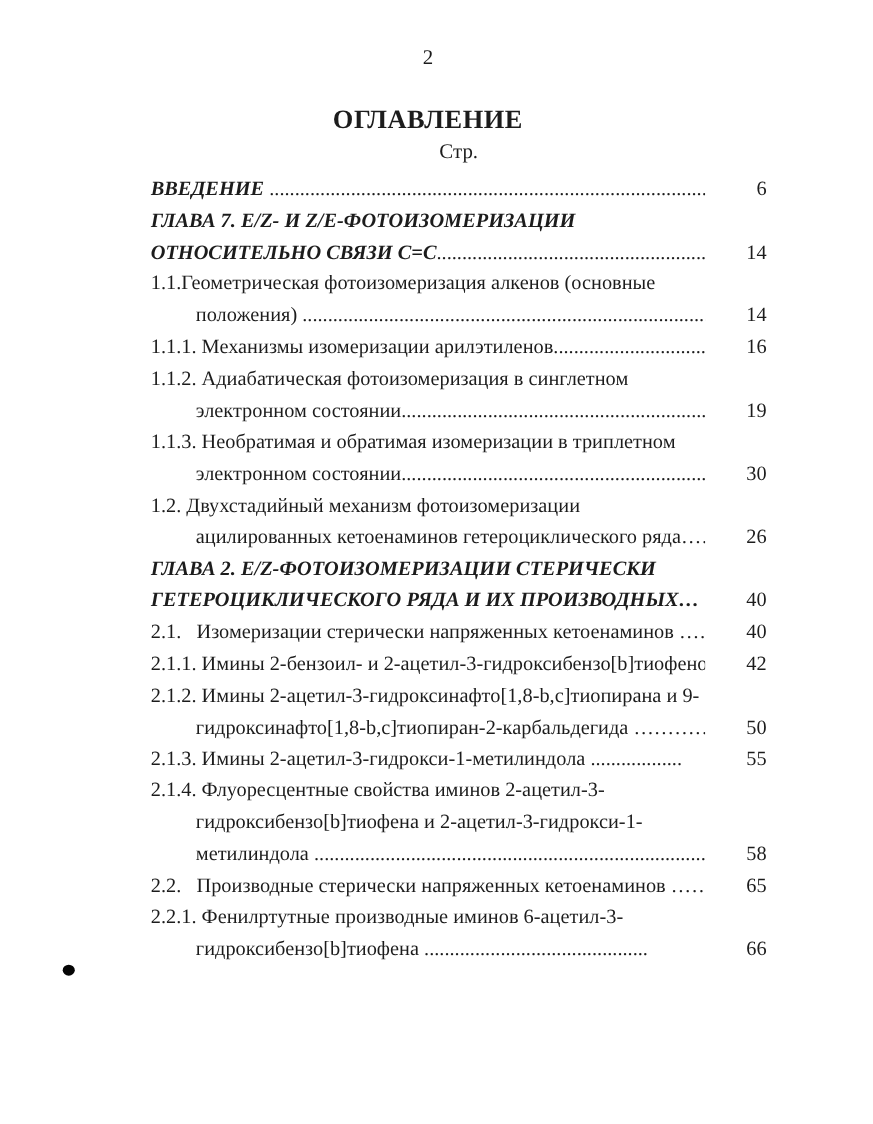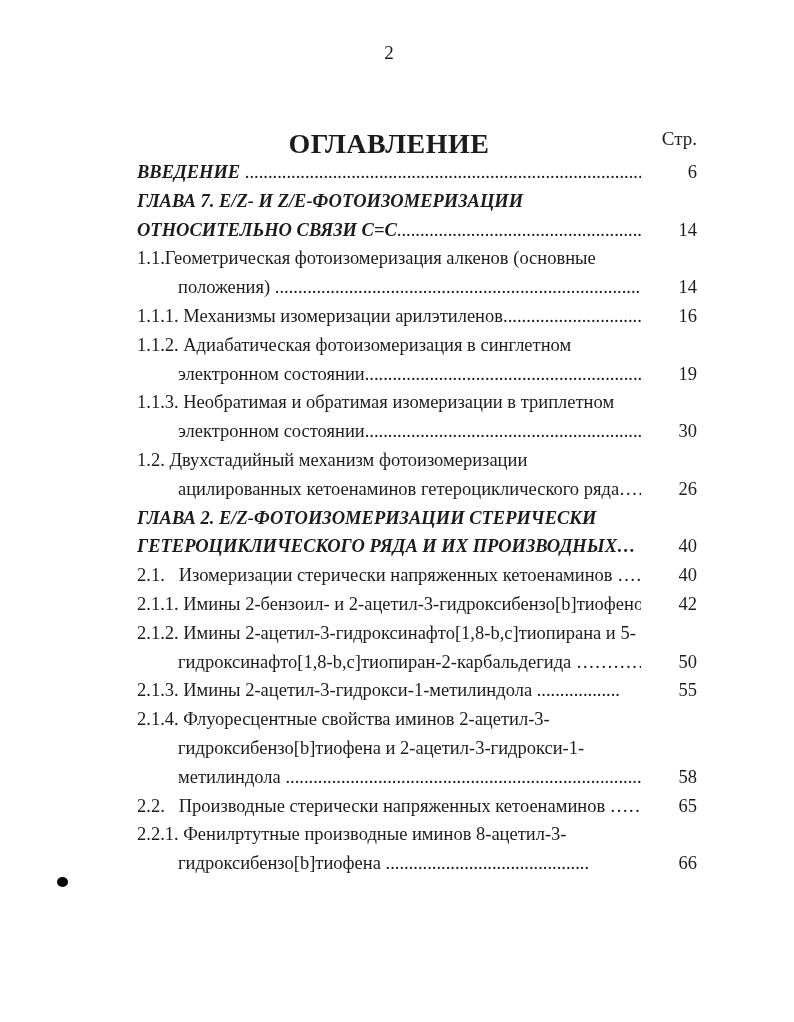--- a/index.html
+++ b/index.html
@@ -14,27 +14,26 @@
     background: #ffffff;
     color: #1c1c1c;
     overflow: hidden;
   }
   .folio {
     position: absolute; top: 42px; left: 137px; width: 504px;
     text-align: center; font-size: 19px;
   }
   .toc-title {
     position: absolute; top: 96px; left: 137px; width: 504px;
-    text-align: center; font-size: 28px; font-weight: bold;
+    text-align: center; font-size: 24px; font-weight: bold;
     letter-spacing: 0.5px;
-    margin-top: 32px;
   }
   .page-col-header {
     position: absolute; top: 128px; left: 137px; width: 560px;
-    text-align: right; font-size: 19px;
+    text-align: center; font-size: 19px;
   }
   .toc-list {
     position: absolute; top: 158px; left: 137px; width: 576px;
   }
   .toc-row {
     display: flex; align-items: baseline;
     height: 28.8px; line-height: 28.8px;
     font-size: 18.5px;
   }
   .row-text {
@@ -120,21 +119,21 @@
       </div>
       <div class="toc-row">
         <span class="row-text"><span>2.1.&nbsp;&nbsp;&nbsp;Изомеризации стерически напряженных кетоенаминов ……</span></span>
         <span class="row-page">40</span>
       </div>
       <div class="toc-row">
         <span class="row-text"><span>2.1.1. Имины 2-бензоил- и 2-ацетил-3-гидроксибензо[</span><span class="i">b</span><span>]тиофенов..</span></span>
         <span class="row-page">42</span>
       </div>
       <div class="toc-row">
-        <span class="row-text"><span>2.1.2. Имины 2-ацетил-3-гидроксинафто[1,8-</span><span class="i">b,c</span><span>]тиопирана и 5-</span></span>
+        <span class="row-text"><span>2.1.2. Имины 2-ацетил-3-гидроксинафто[1,8-</span><span class="i">b,c</span><span>]тиопирана и 9-</span></span>
         <span class="row-page"></span>
       </div>
       <div class="toc-row ind">
         <span class="row-text"><span>гидроксинафто[1,8-</span><span class="i">b,c</span><span>]тиопиран-2-карбальдегида …………</span></span>
         <span class="row-page">50</span>
       </div>
       <div class="toc-row">
         <span class="row-text"><span>2.1.3. Имины 2-ацетил-3-гидрокси-1-метилиндола ..................</span></span>
         <span class="row-page">55</span>
       </div>
@@ -148,21 +147,21 @@
       </div>
       <div class="toc-row ind">
         <span class="row-text"><span>метилиндола </span><span>..............................................................................................................</span></span>
         <span class="row-page">58</span>
       </div>
       <div class="toc-row">
         <span class="row-text"><span>2.2.&nbsp;&nbsp;&nbsp;Производные стерически напряженных кетоенаминов ……..</span></span>
         <span class="row-page">65</span>
       </div>
       <div class="toc-row">
-        <span class="row-text"><span>2.2.1. Фенилртутные производные иминов 8-ацетил-3-</span></span>
+        <span class="row-text"><span>2.2.1. Фенилртутные производные иминов 6-ацетил-3-</span></span>
         <span class="row-page"></span>
       </div>
       <div class="toc-row ind">
         <span class="row-text"><span>гидроксибензо[</span><span class="i">b</span><span>]тиофена ............................................</span></span>
         <span class="row-page">66</span>
       </div>
     </div>
   <div class="speck"></div>
 </div>
 

